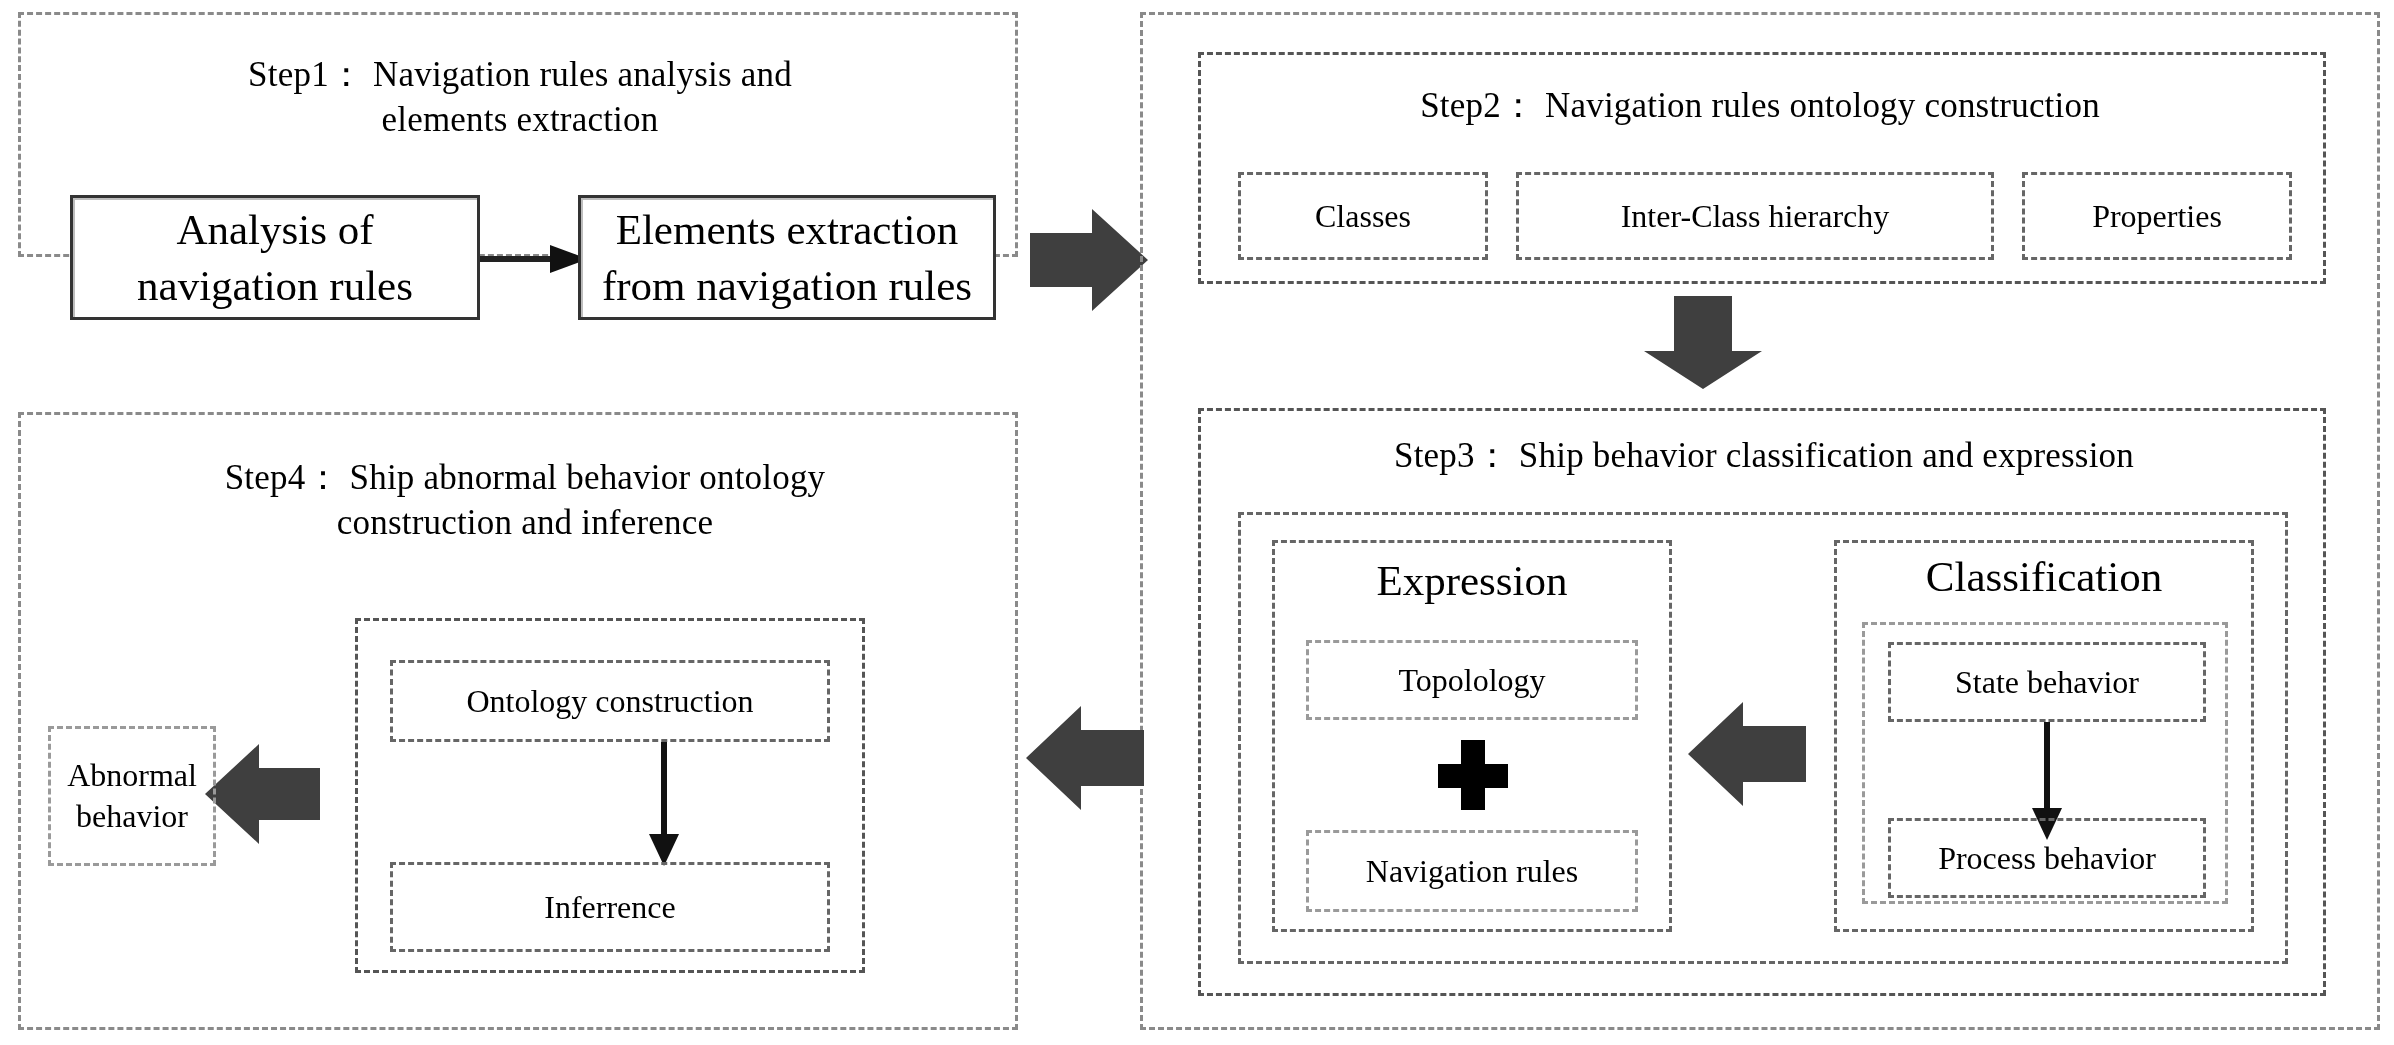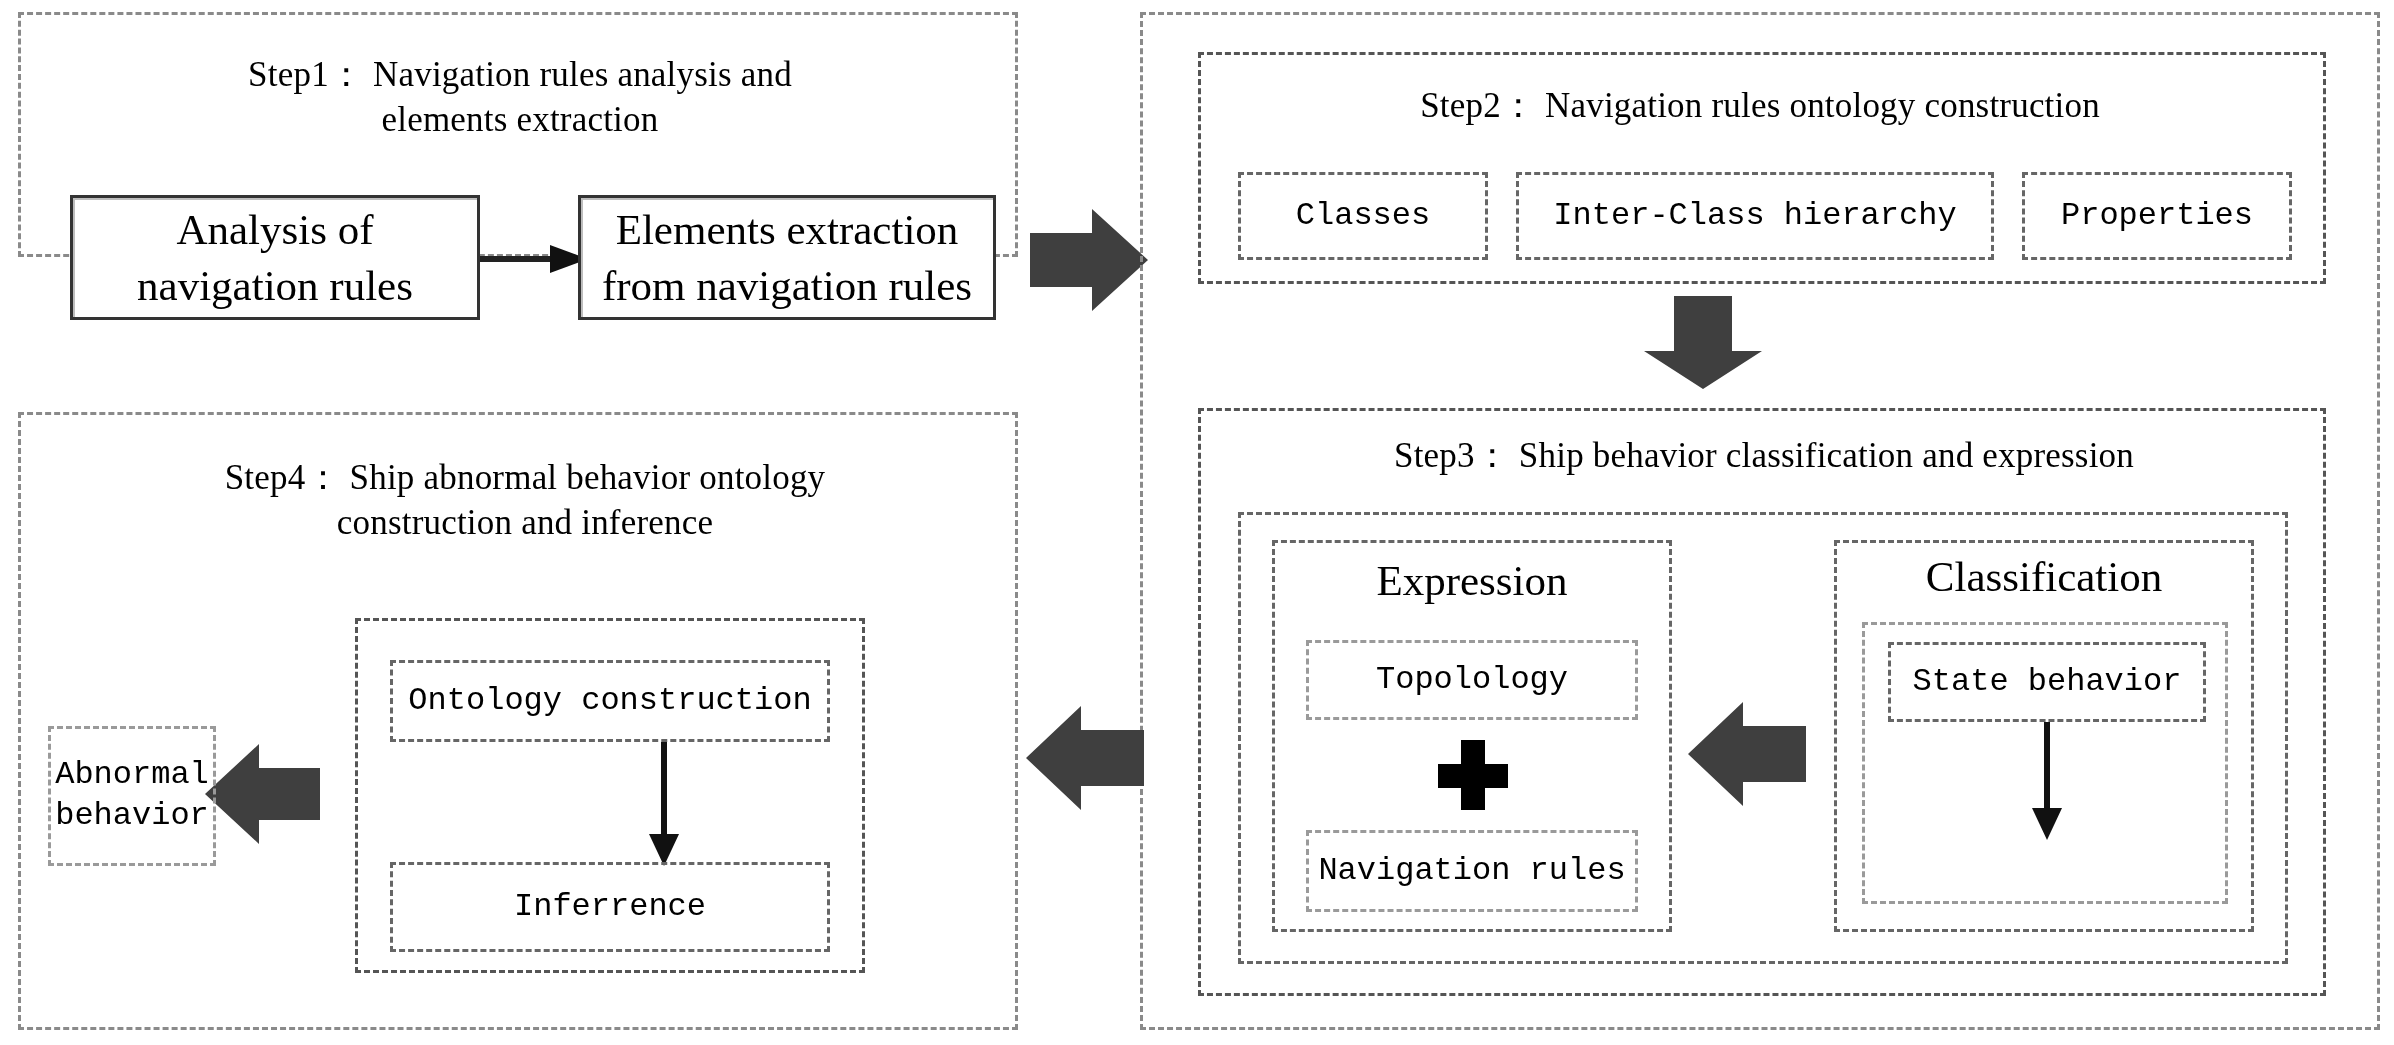--- a/index.html
+++ b/index.html
@@ -60,21 +60,20 @@
   }
   .step-title {
     font-size: 35px;
     letter-spacing: 0.2px;
   }
   .box-label {
     font-size: 43px;
   }
   .small-label {
     font-size: 32px;
-    font-family: Liberation Mono, monospace;
   }
 
   
   .conn { position: absolute; overflow: visible; }
 
   
   .block-arrow { position: absolute; }
 
   
   .plus-shape {
@@ -179,18 +178,19 @@
 
   <div class="abs dash-light" style="left:1862px; top:622px; width:366px; height:282px;"></div>
 
   <div class="abs dash-inner ctext small-label" style="left:1888px; top:642px; width:318px; height:80px;">State behavior</div>
 
   <svg class="conn" style="left:2028px; top:722px;" width="40" height="120">
     <line x1="19" y1="0" x2="19" y2="92" stroke="#111" stroke-width="6"></line>
     <polygon points="4,86 34,86 19,118" fill="#111"></polygon>
   </svg>
 
+  <div class="abs dash-inner ctext small-label" style="left:1888px; top:818px; width:318px; height:80px;">Process behavior</div>
 
   <svg class="block-arrow" style="left:1026px; top:702px;" width="118" height="112">
     <polygon points="118,28 55,28 55,4 0,56 55,108 55,84 118,84" fill="#3f3f3f"></polygon>
   </svg>
 
 </div>
 
 </body></html>

